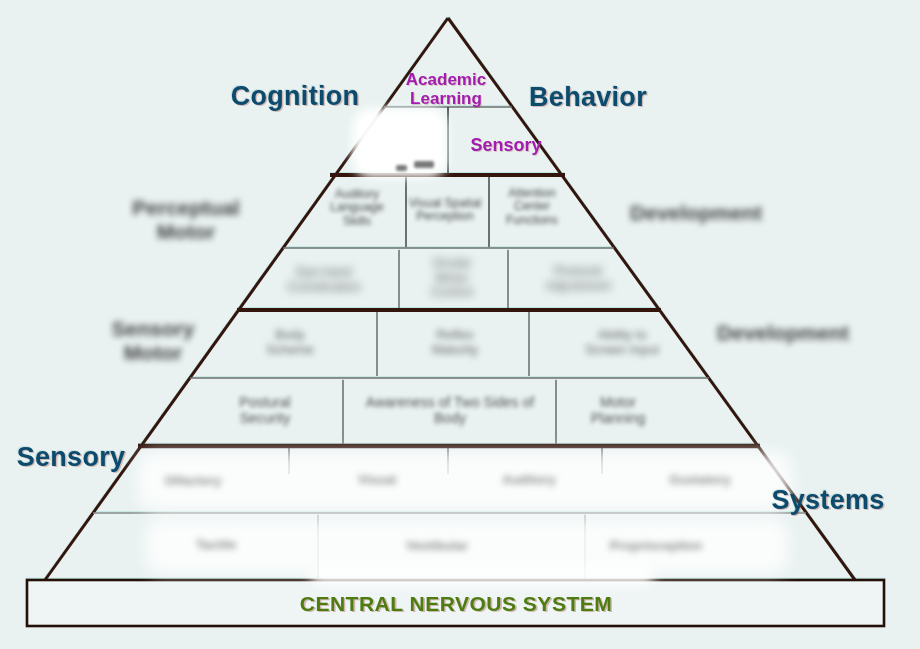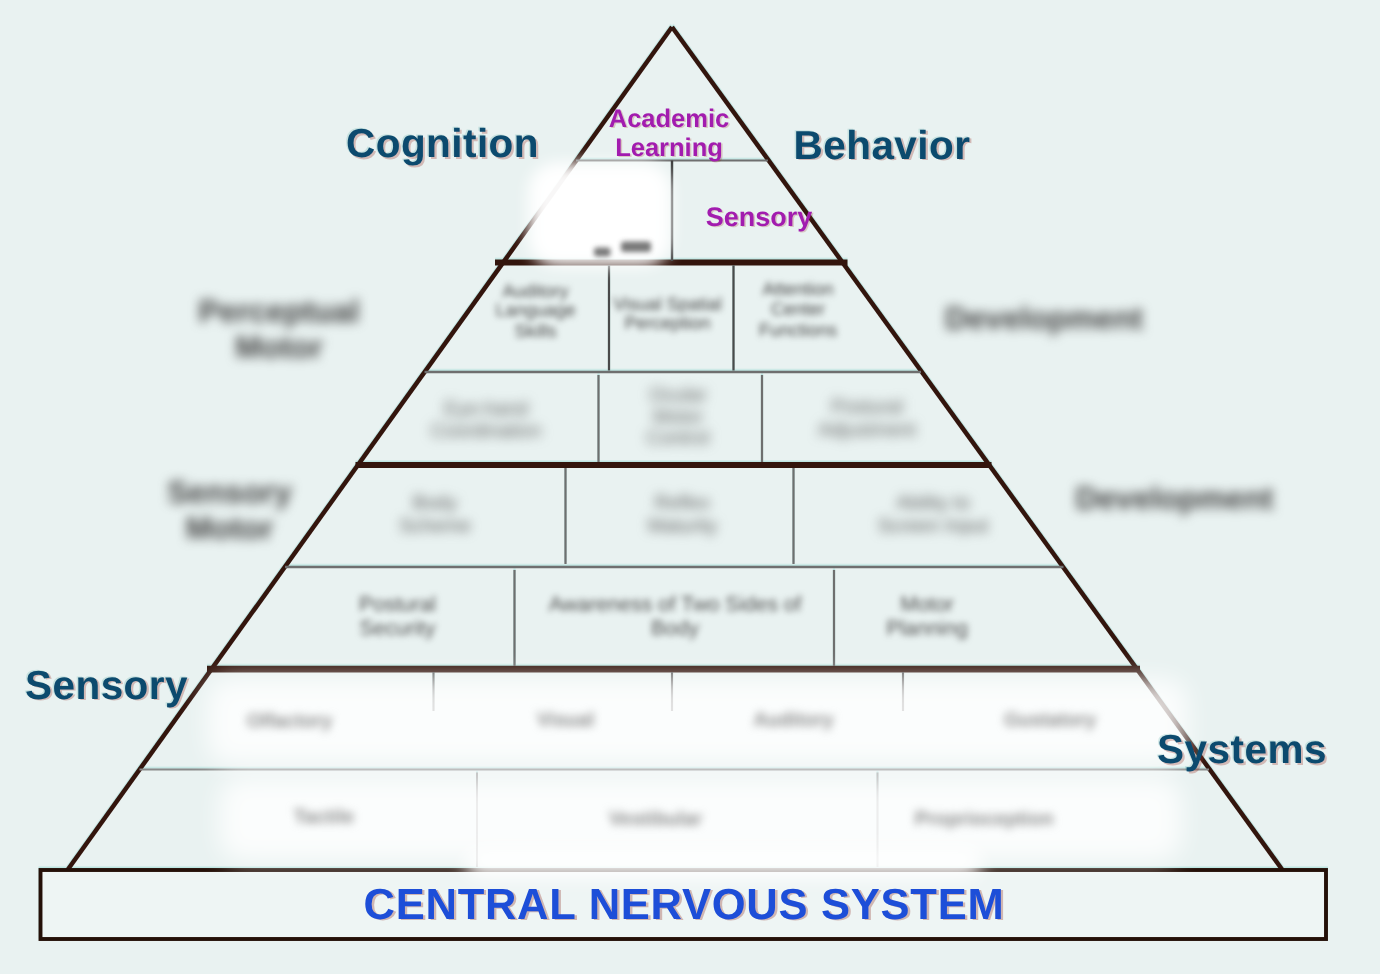--- a/index.html
+++ b/index.html
@@ -20,21 +20,21 @@
   .crisp{font-weight:bold;font-size:27px;letter-spacing:.3px;
     text-shadow:1.4px .8px 0 rgba(150,40,28,0.28), -1px -.8px 0 rgba(40,150,145,0.18);}
   .plain{font-weight:bold;font-size:17px;color:#a21caf;
     text-shadow:1px .6px 0 rgba(150,40,28,0.22);text-align:center;}
   .side-blur{font-weight:600;font-size:21px;color:#414141;filter:blur(3.4px);}
   .cell-b1{font-size:12px;color:#474747;filter:blur(2.3px);}
   .cell-b2{font-size:13px;color:#5e5e5e;filter:blur(4px);}
   .cell-b3{font-size:13px;color:#5f5f5f;filter:blur(3.4px);}
   .cell-b4{font-size:14px;color:#525252;filter:blur(2.1px);}
   .cell-b5{font-size:13px;color:#8b8b8b;filter:blur(3px);font-weight:600;}
-  .banner-text{font-weight:bold;font-size:29px;letter-spacing:.5px;color:#1d4ed8;
+  .banner-text{font-weight:bold;font-size:21px;letter-spacing:.5px;color:#4d7c0f;
     text-shadow:1.6px .9px 0 rgba(140,35,25,0.30);}
 </style>
 </head>
 <body>
 
 <div id="stage">
 
   <svg id="lines" width="920" height="649" viewBox="0 0 920 649">
 
     <path d="M448,18 L45,580" stroke="#33150d" stroke-width="3" fill="none"></path>

